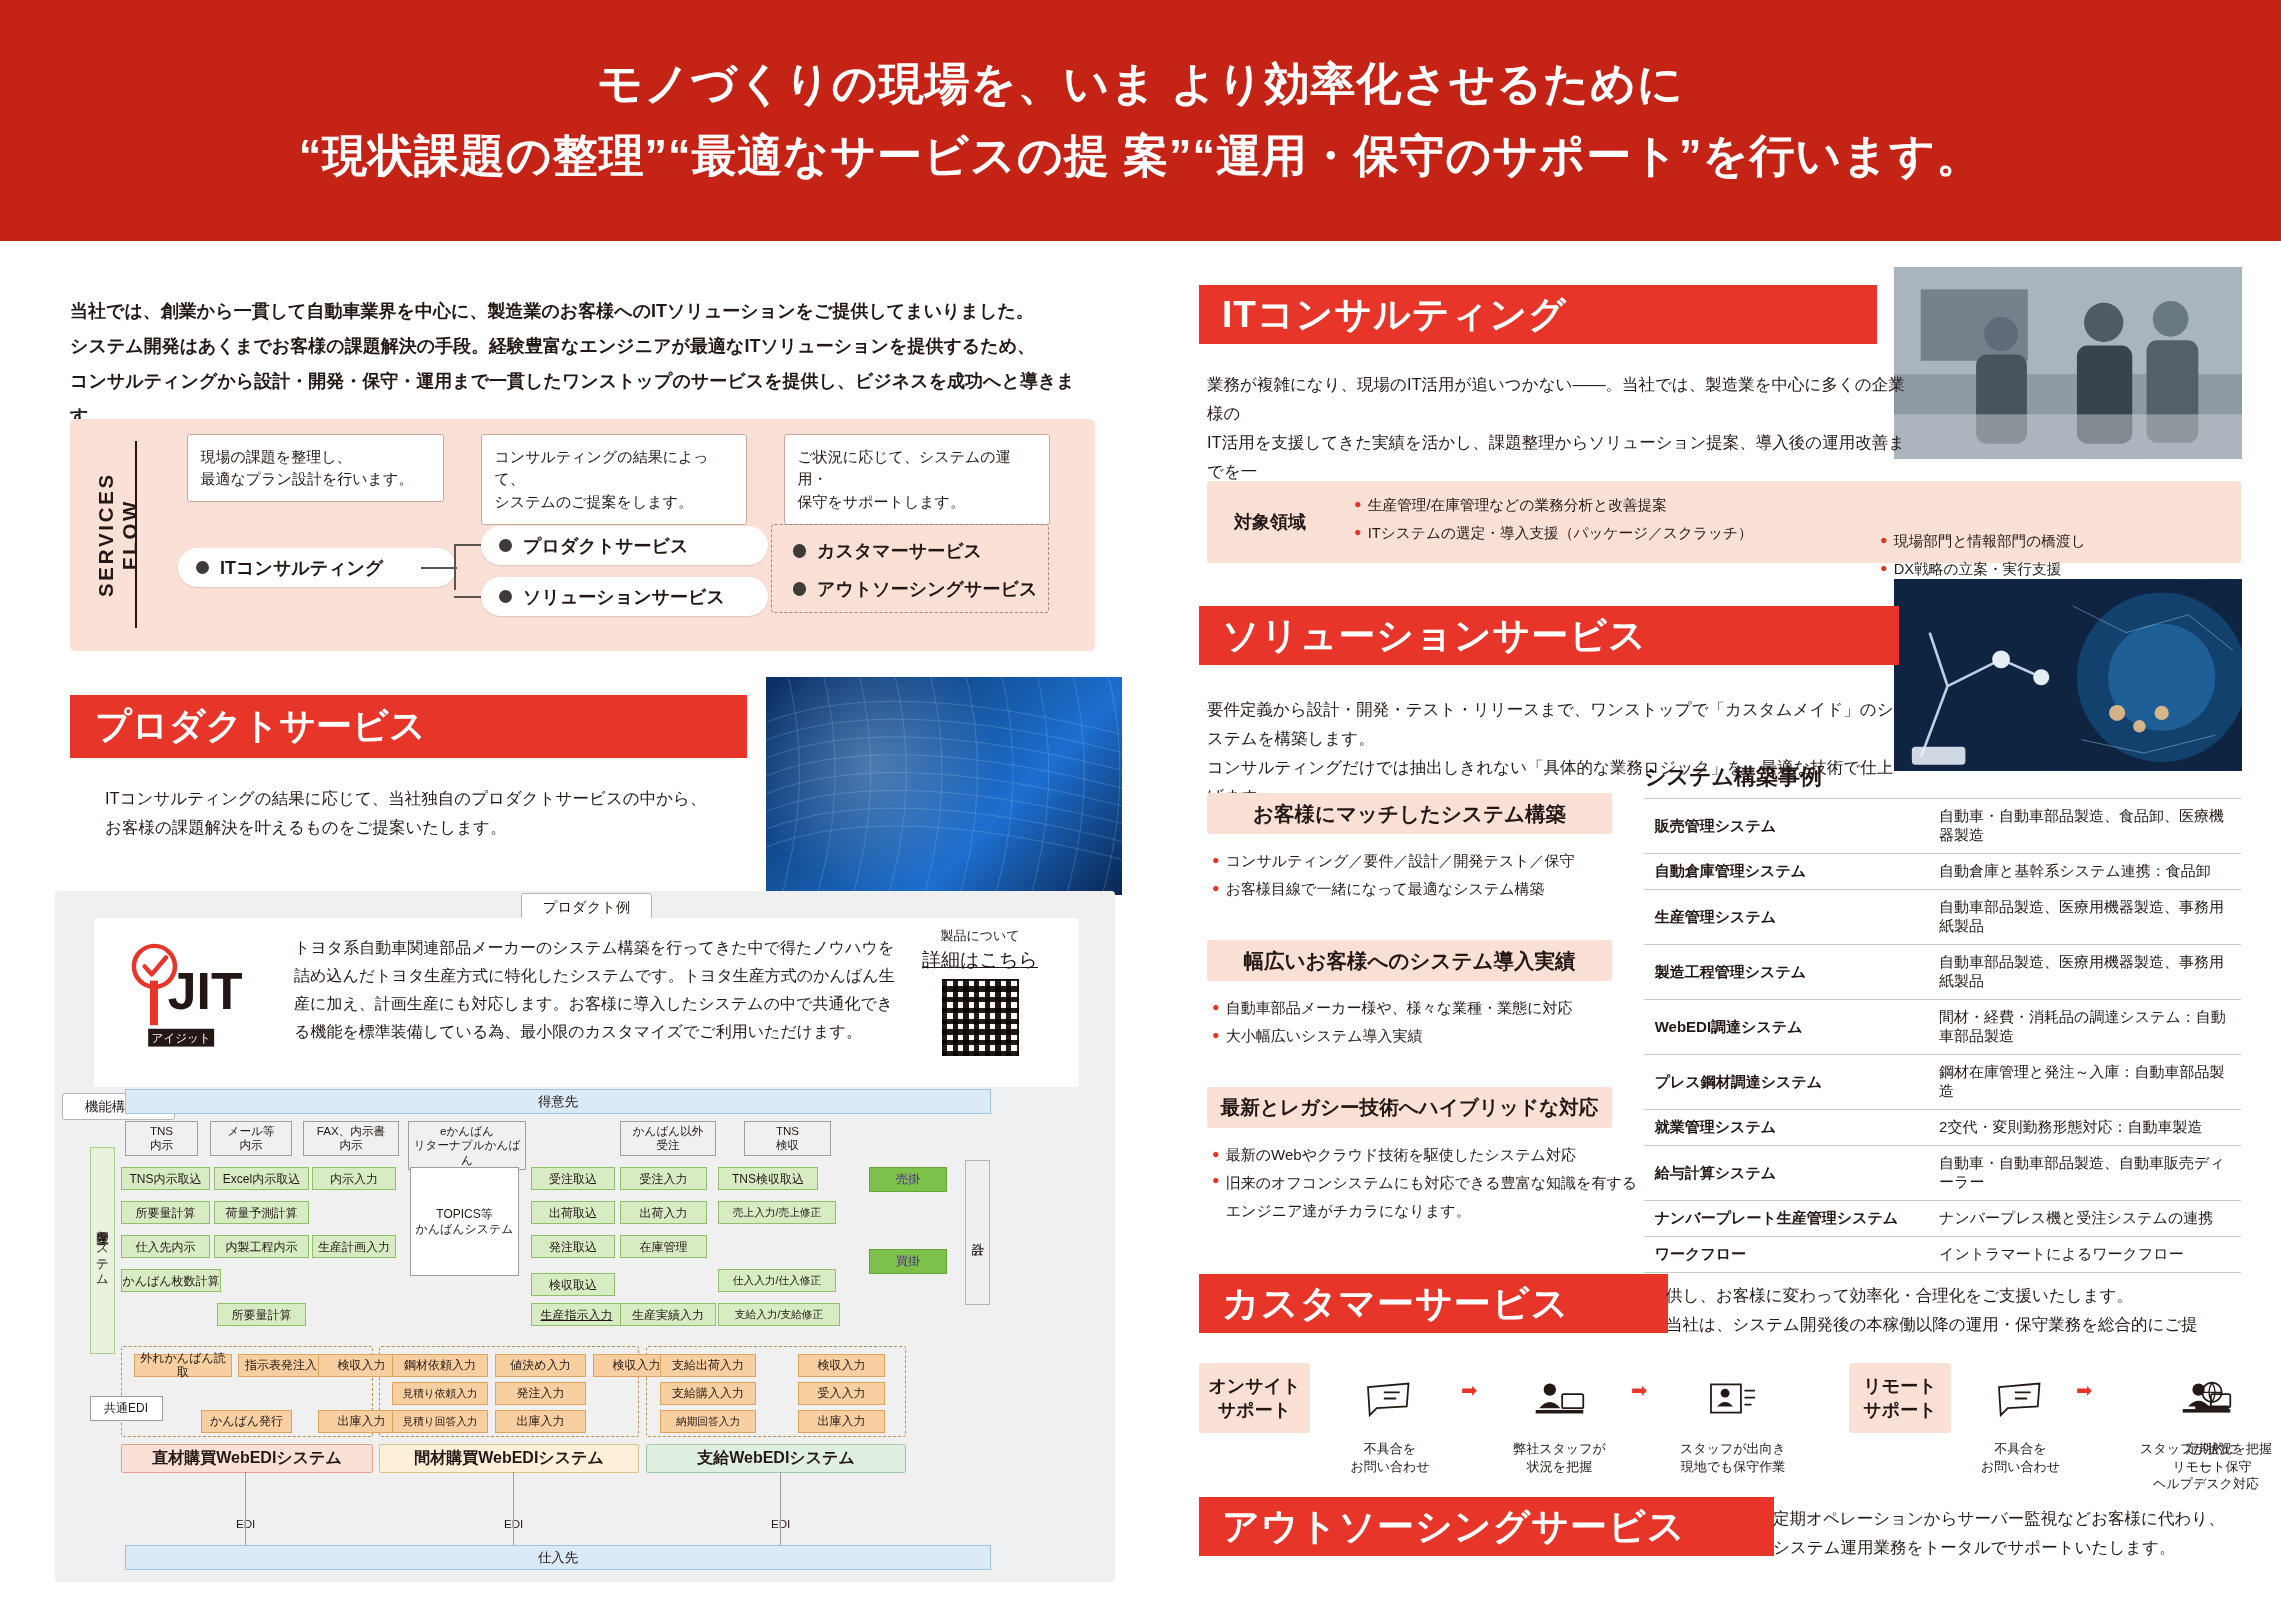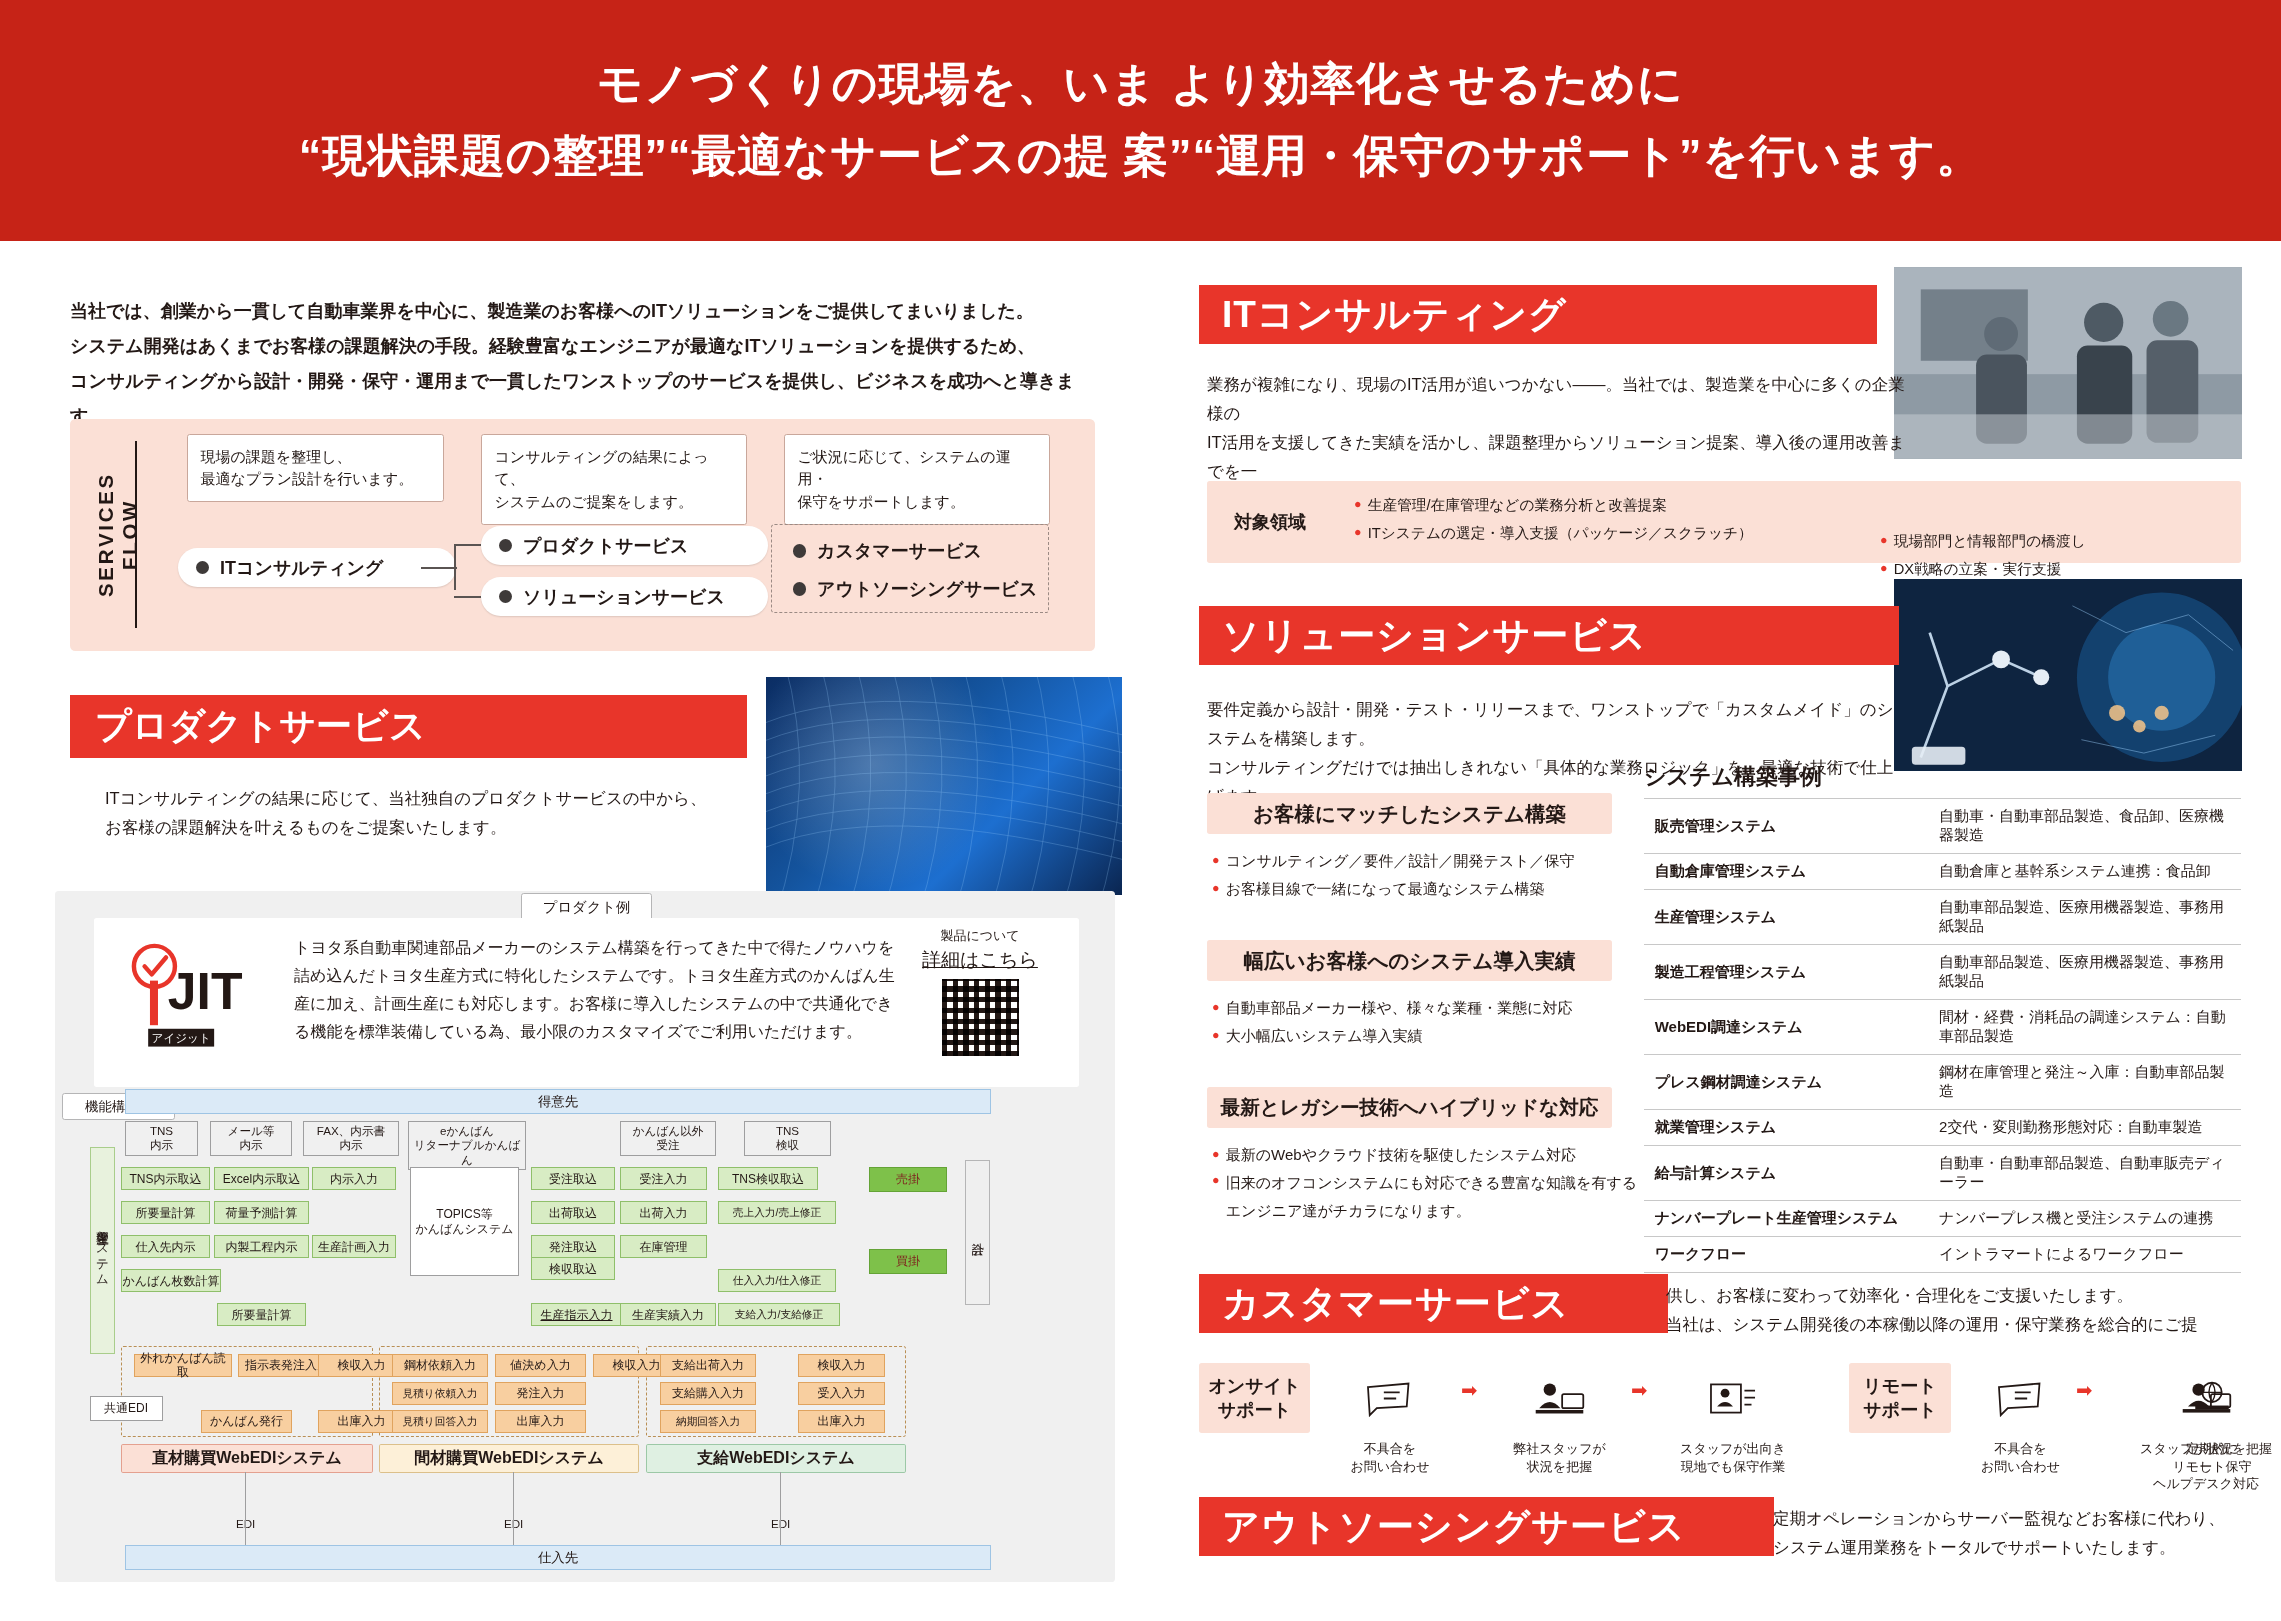--- a/index.html
+++ b/index.html
@@ -116,21 +116,21 @@
   .dg-bar{
     position:absolute;background:#dbeaf7;border:0.9px solid #9ec4e4;
     font-size:13.4px;color:#231815;display:flex;align-items:center;justify-content:center;
   }
   .dg-box{
     position:absolute;border:0.9px solid #8fbf6a;background:#d8ecc4;
     font-size:12px;color:#231815;display:flex;align-items:center;justify-content:center;
     text-align:center;line-height:1.2;
   }
   .dg-box.orange{background:#f8cfa0;border:0.9px solid #e0a35e;}
-  .dg-box.green-dark{background:#7ec14a;border:0.9px solid #64a336;color:#7f1d1d;}
+  .dg-box.green-dark{background:#7ec14a;border:0.9px solid #64a336;color:#4c1d95;}
   .dg-box.plain{background:#ffffff;border:0.9px solid #9e9e9f;}
   .dg-side{
     position:absolute;background:#e8f2dd;border:0.9px solid #a9cd8b;
     font-size:12.5px;writing-mode:vertical-rl;display:flex;align-items:center;justify-content:center;
   }
   .dg-side.gray{background:#efefef;border:0.9px solid #b5b5b6;}
   .dg-title{
     position:absolute;font-size:16px;font-weight:bold;display:flex;align-items:center;justify-content:center;
     border-radius:1.8px;
   }
@@ -311,21 +311,21 @@
 
     <div class="dg-box" style="left:227px;top:78px;width:82px;height:21.4px;">内示入力</div>
     <div class="dg-box" style="left:227px;top:146px;width:82px;height:21.4px;">生産計画入力</div>
 
     <div class="dg-box plain" style="left:325px;top:78px;width:107px;height:107px;white-space:pre-line;">TOPICS等
 かんばんシステム</div>
 
     <div class="dg-box" style="left:446px;top:78px;width:82px;height:21.4px;">受注取込</div>
     <div class="dg-box" style="left:446px;top:112px;width:82px;height:21.4px;">出荷取込</div>
     <div class="dg-box" style="left:446px;top:146px;width:82px;height:21.4px;">発注取込</div>
-    <div class="dg-box" style="left:446px;top:168px;width:82px;height:21.4px;">検収取込</div>
+    <div class="dg-box" style="left:446px;top:184px;width:82px;height:21.4px;">検収取込</div>
     <div class="dg-box" style="left:446px;top:214px;width:89px;height:21.4px;text-decoration:underline;">生産指示入力</div>
 
     <div class="dg-box" style="left:535px;top:78px;width:85px;height:21.4px;">受注入力</div>
     <div class="dg-box" style="left:535px;top:112px;width:85px;height:21.4px;">出荷入力</div>
     <div class="dg-box" style="left:535px;top:146px;width:85px;height:21.4px;">在庫管理</div>
     <div class="dg-box" style="left:535px;top:214px;width:94px;height:21.4px;">生産実績入力</div>
 
     <div class="dg-box" style="left:633px;top:78px;width:98px;height:21.4px;">TNS検収取込</div>
     <div class="dg-box" style="left:633px;top:112px;width:116px;height:21.4px;font-size:10.7px;">売上入力/売上修正</div>
     <div class="dg-box" style="left:633px;top:180px;width:116px;height:21.4px;font-size:10.7px;">仕入入力/仕入修正</div>

